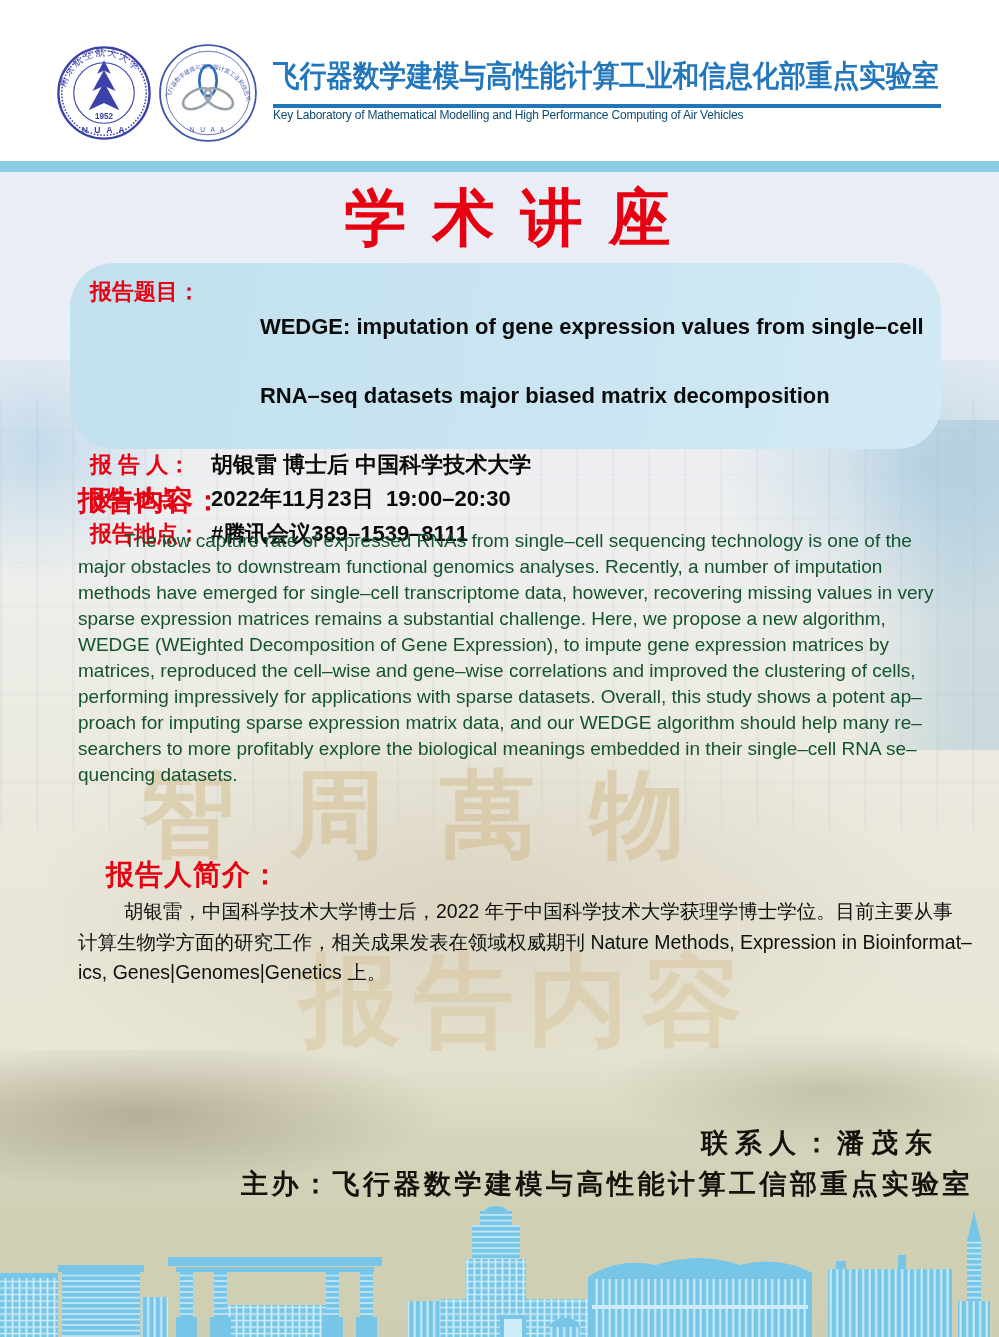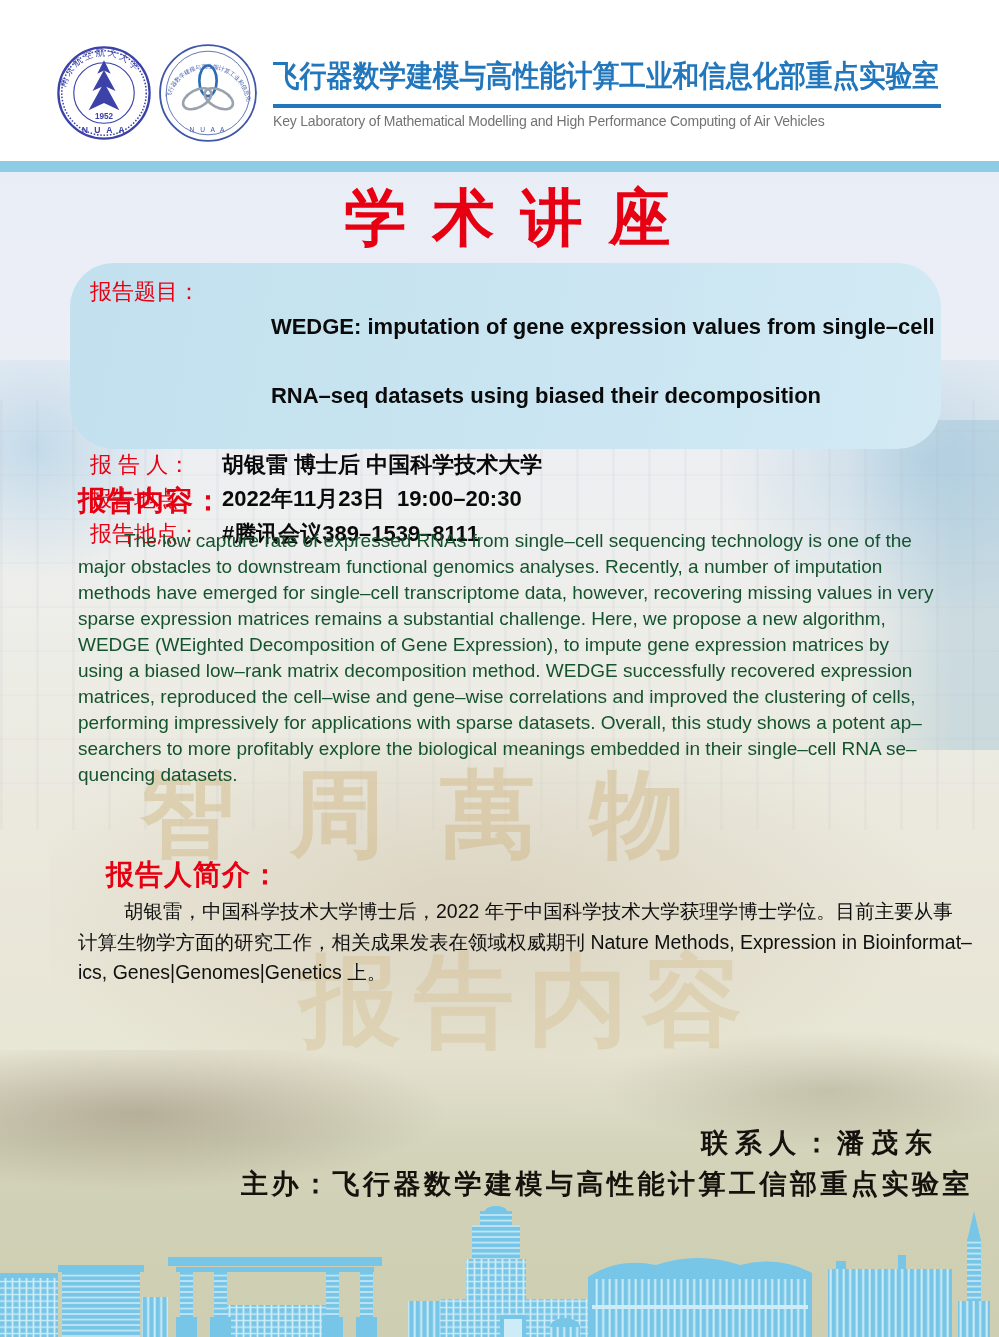--- a/index.html
+++ b/index.html
@@ -13,21 +13,21 @@
   .header { position:absolute; top:0; left:0; right:0; height:161px; background:#ffffff; z-index:6; }
   .logo { position:absolute; }
   .logo-univ { left:56px; top:42px; width:96px; height:102px; }
   .logo-lab  { left:157px; top:40px; width:102px; height:106px; }
   .head-block { position:absolute; left:273px; top:56px; width:668px; }
   .head-zh {
     font-size:30px; font-weight:700; color:#2176bc; white-space:nowrap;
     width:752px; transform:scaleX(0.888); transform-origin:left center; letter-spacing:0;
   }
   .head-rule { margin-top:7px; width:668px; height:4px; background:#2176bc; }
-  .head-en { margin-top:5px; font-size:14px; font-weight:400; color:#737373; white-space:nowrap; letter-spacing:-0.2px; }
+  .head-en { font-size:12px; font-weight:400; color:#0c4a6e; white-space:nowrap; letter-spacing:-0.2px; }
 
   .blue-bar { position:absolute; top:161px; left:0; width:100%; height:11px; background:#8ccde5; z-index:6; }
 
   
   .bg-main {
     position:absolute; top:172px; left:0; right:0; bottom:0; z-index:0;
     background:linear-gradient(180deg,#e9edf5 0%,#ebeef5 14%,#eeefef 30%,#ecebe2 48%,#eae7da 62%,#e8e6d4 78%,#e3e2cc 100%);
   }
   .sky-left { position:absolute; left:-40px; top:360px; width:220px; height:220px; z-index:0;
     background:radial-gradient(ellipse at 35% 40%, rgba(168,205,229,0.6), rgba(168,205,229,0) 70%); }
@@ -57,22 +57,22 @@
     font-size:62px; font-weight:900; color:#e60012; letter-spacing:26px; text-indent:26px; white-space:nowrap;padding-left:8px;
   }
 
   
   .info-box {
     position:absolute; left:70px; top:263px; width:871px; height:186px; z-index:2;
     border-radius:44px; box-sizing:border-box; padding:12px 16px 0 20px;
     background:linear-gradient(100deg,#c2e0ee 0%,#cbe6f2 65%,#d3eaf4 100%);
   }
   .info-row { display:flex; align-items:flex-start; line-height:34.5px; }
-  .info-label { flex:0 0 116px; font-size:22px; font-weight:400; color:#e60012; white-space:pre; }
-  .info-value { font-size:22px; font-weight:700; color:#0a0a0a; white-space:pre; margin-left:16px; }
+  .info-label { flex:0 0 116px; font-size:22px; font-weight:700; color:#e60012; white-space:pre; }
+  .info-value { font-size:22px; font-weight:700; color:#0a0a0a; white-space:pre; margin-left:5px; }
   .info-value .vline { white-space:pre; }
 
   
   .section-heading { position:absolute; left:78px; z-index:2; font-size:28px; font-weight:800; color:#e60012; letter-spacing:1px; }
   .abstract-heading { top:482px; }
   .bio-heading { top:856px;margin-left:28px; }
   .abstract { position:absolute; left:78px; top:528px; width:860px; z-index:2; font-size:19px; line-height:26px; color:#14532d; }
   .abstract .ln { white-space:pre; }
   .abstract .indent, .bio .indent { text-indent:46px; }
   .bio { position:absolute; left:78px; top:896px; width:870px; z-index:2; font-size:19.5px; line-height:30.5px; color:#101010; }
@@ -156,21 +156,21 @@
 
   <div class="blue-bar"></div>
 
   <div class="banner-title">学术讲座</div>
 
   <div class="info-box">
     <div class="info-row">
       <span class="info-label">报告题目：</span>
       <span class="info-value">
         <span class="vline">WEDGE: imputation of gene expression values from single–cell</span><br>
-        <span class="vline">RNA–seq datasets using biased their decomposition</span>
+        <span class="vline">RNA–seq datasets major biased matrix decomposition</span>
       </span>
     </div>
     <div class="info-row">
       <span class="info-label">报 告 人：</span>
       <span class="info-value">胡银雷 博士后 中国科学技术大学</span>
     </div>
     <div class="info-row">
       <span class="info-label">报告地点：</span>
       <span class="info-value">2022年11月23日  19:00–20:30</span>
     </div>
@@ -180,23 +180,23 @@
     </div>
   </div>
 
   <div class="section-heading abstract-heading">报告内容：</div>
   <div class="abstract">
     <div class="ln indent">The low capture rate of expressed RNAs from single–cell sequencing technology is one of the</div>
     <div class="ln">major obstacles to downstream functional genomics analyses. Recently, a number of imputation</div>
     <div class="ln">methods have emerged for single–cell transcriptome data, however, recovering missing values in very</div>
     <div class="ln">sparse expression matrices remains a substantial challenge. Here, we propose a new algorithm,</div>
     <div class="ln">WEDGE (WEighted Decomposition of Gene Expression), to impute gene expression matrices by</div>
-    <div class="ln">using a biased low–rank matrix decomposition method. WEDGE successfully recovered expression</div>
     <div class="ln">matrices, reproduced the cell–wise and gene–wise correlations and improved the clustering of cells,</div>
     <div class="ln">performing impressively for applications with sparse datasets. Overall, this study shows a potent ap–</div>
+    <div class="ln">proach for imputing sparse expression matrix data, and our WEDGE algorithm should help many re–</div>
     <div class="ln">searchers to more profitably explore the biological meanings embedded in their single–cell RNA se–</div>
     <div class="ln">quencing datasets.</div>
   </div>
 
   <div class="section-heading bio-heading">报告人简介：</div>
   <div class="bio">
     <div class="ln indent">胡银雷，中国科学技术大学博士后，2022 年于中国科学技术大学获理学博士学位。目前主要从事</div>
     <div class="ln">计算生物学方面的研究工作，相关成果发表在领域权威期刊 Nature Methods, Expression in Bioinformat–</div>
     <div class="ln">ics, Genes|Genomes|Genetics 上。</div>
   </div>

